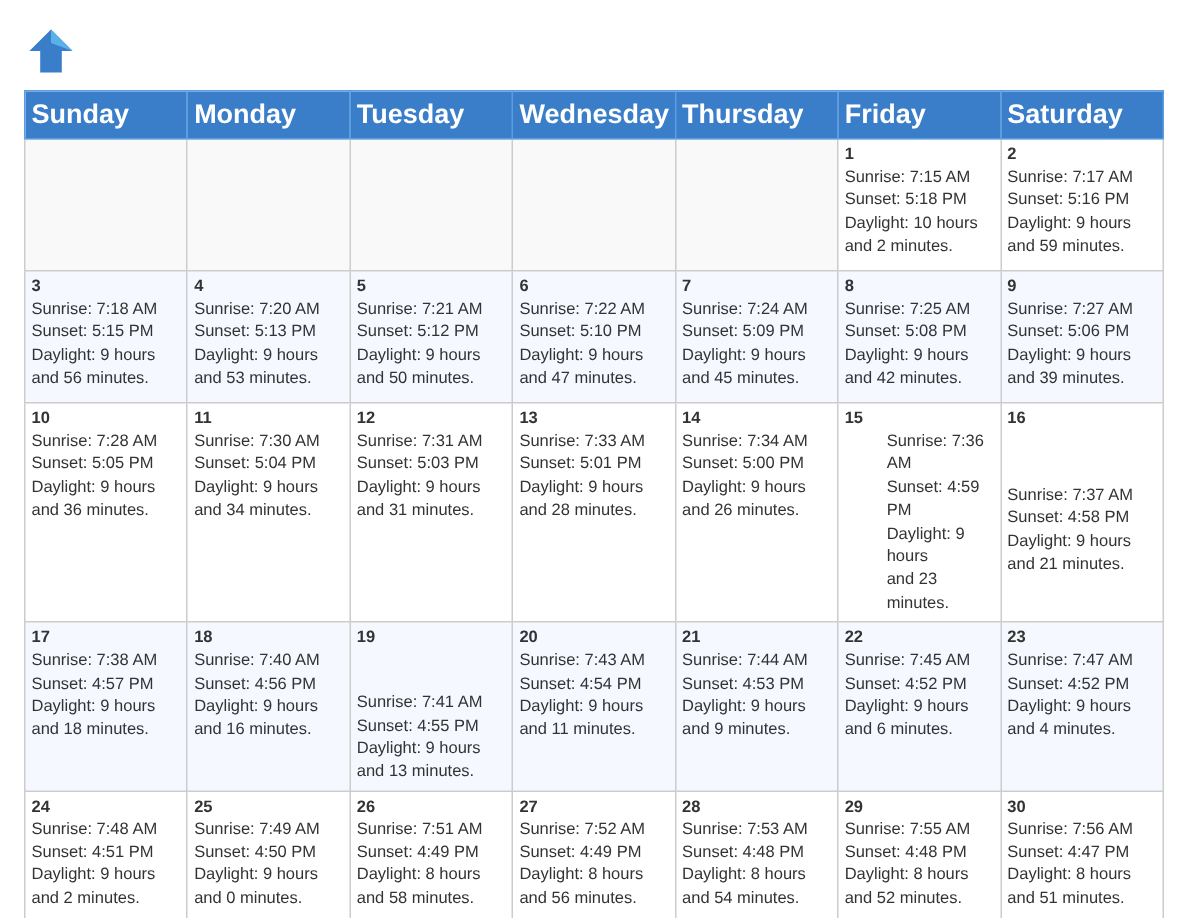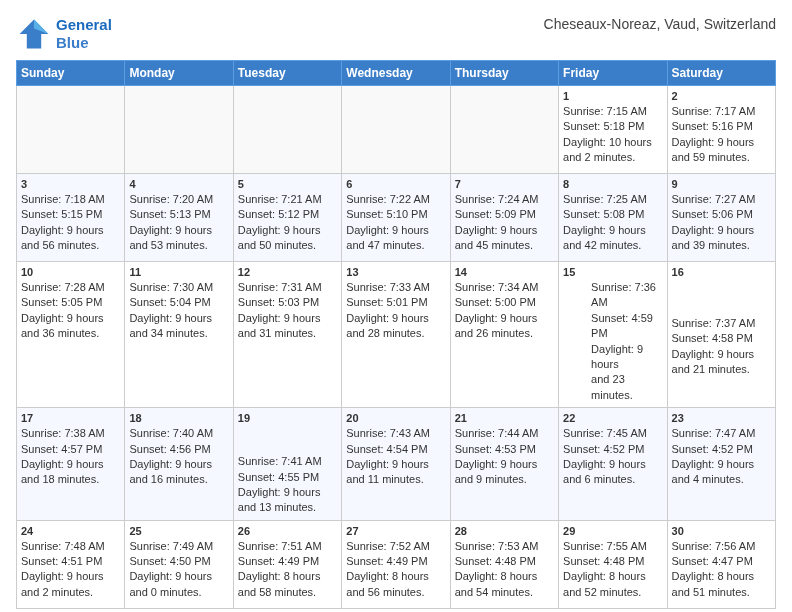--- a/index.html
+++ b/index.html
@@ -47,21 +47,21 @@
       color: #444;
     }
     .calendar-table {
       width: 100%;
       border-collapse: collapse;
       table-layout: fixed;
     }
     .calendar-table th {
       background-color: #3a7dc9;
       color: #fff;
-      font-size: 12px;
+      font-size: 18px;
       padding: 5px 4px;
       text-align: left;
       border: 1px solid #5a9de0;
     }
     .calendar-table td {
       vertical-align: top;
       border: 1px solid #ccc;
       padding: 4px;
       font-size: 10px;
       color: #333;
@@ -89,27 +89,22 @@
 </head>
 <body>
 
 <div class="header">
   <div class="logo">
     <svg class="logo-icon" viewBox="0 0 40 40">
 
       <polygon points="20,4 36,20 28,20 28,36 12,36 12,20 4,20" fill="#3a7dc9"></polygon>
       <polygon points="20,4 36,20 20,14" fill="#5ab0e8"></polygon>
     </svg>
-    <div class="logo-text">
-      <div><span>General</span></div>
-      <div><span style="color:#3a7dc9">Blue</span></div>
-    </div>
   </div>
   <div class="title-block">
-    <div class="location">Cheseaux-Noreaz, Vaud, Switzerland</div>
   </div>
 </div>
 
 <table class="calendar-table">
   <thead>
     <tr id="weekday-header">
         <th>Sunday</th>
         <th>Monday</th>
         <th>Tuesday</th>
         <th>Wednesday</th>

